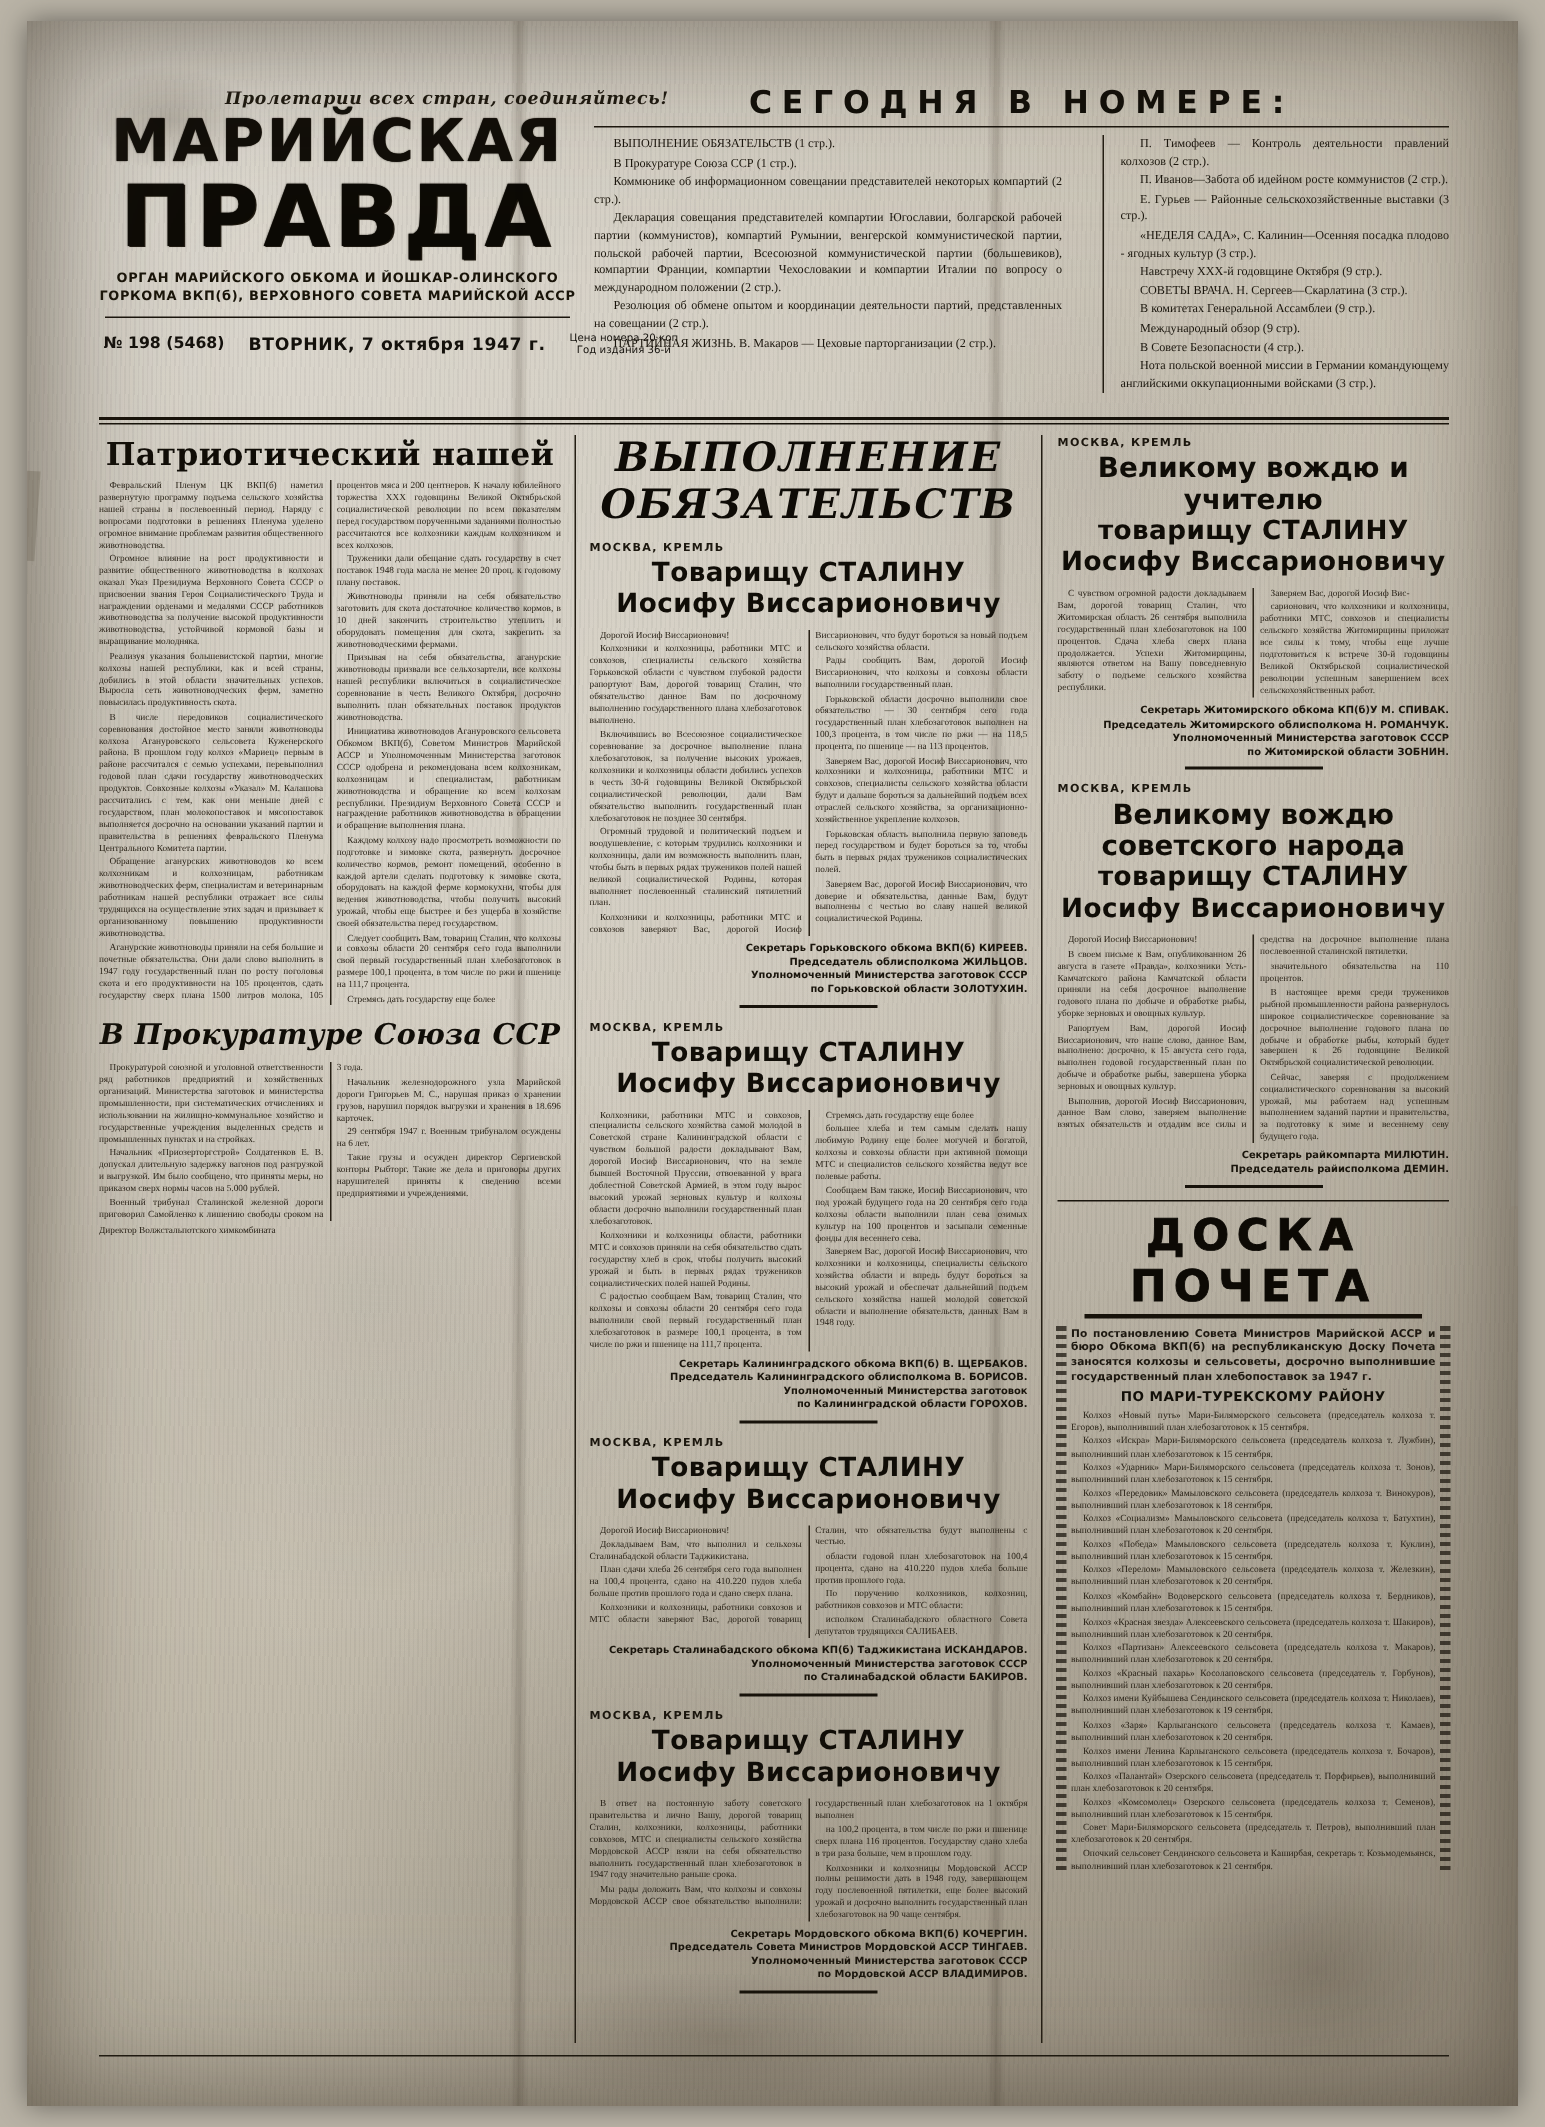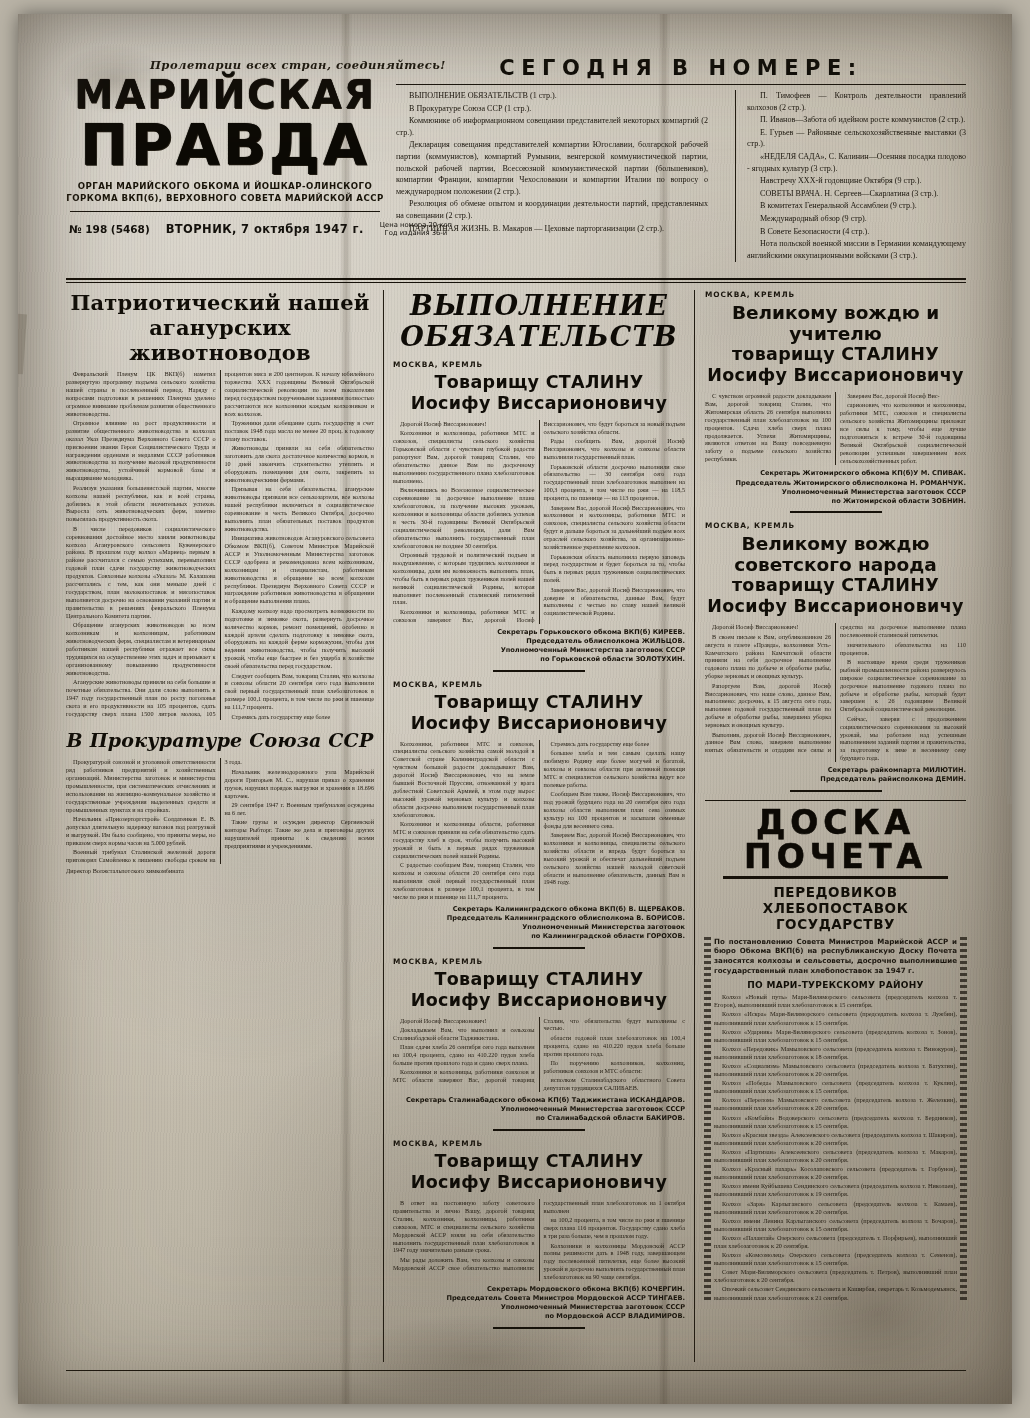--- a/index.html
+++ b/index.html
@@ -136,21 +136,21 @@
   .bodytext{font-size:6.2px;line-height:7.9px;text-align:justify;color:#241d12;}
   .bodytext p{margin:0 0 1.5px 0;text-indent:7px;}
   .sig{font-size:6.6px;line-height:8.6px;text-align:right;color:#1a150c;
        font-family:"DejaVu Sans", sans-serif;font-weight:bold;margin-top:4px;}
   .sig div{margin-bottom:.5px;}
   .sep{width:92px;height:2px;background:#17120a;margin:6px auto 8px auto;}
 
   
   .doska{
     font-family:"DejaVu Sans", sans-serif;font-weight:bold;
-    font-size:33px;letter-spacing:5px;text-align:center;color:#0d0a05;
+    font-size:29px;letter-spacing:5px;text-align:center;color:#0d0a05;
     -webkit-text-stroke:.6px #0d0a05;
     margin:4px 0 2px 0;line-height:34px;
   }
   .doska-under{height:3px;background:#17120a;width:86%;margin:0 auto 5px auto;}
   .doska-sub{
     font-family:"DejaVu Sans", sans-serif;font-weight:bold;
     font-size:13.5px;letter-spacing:.6px;text-align:center;color:#120f08;margin-bottom:5px;
   }
   .doska-intro{font-size:7.1px;line-height:9.6px;text-align:justify;
     font-family:"DejaVu Sans", sans-serif;font-weight:bold;color:#1d1810;margin-bottom:5px;}
@@ -230,21 +230,20 @@
     </div>
 
     <div class="rule-thick"></div>
     <div class="rule-thin"></div>
 
     <div class="grid">
 
       <div class="col c1">
         <div class="hl-left">
           <div>Патриотический нашей</div>
-          <div>аганурских животноводов</div>
         </div>
         <div class="twocol bodytext" id="left-body">
             <p>Февральский Пленум ЦК ВКП(б) наметил развернутую программу подъема сельского хозяйства нашей страны в послевоенный период. Наряду с вопросами подготовки в решениях Пленума уделено огромное внимание проблемам развития общественного животноводства.</p>
             <p>Огромное влияние на рост продуктивности и развитие общественного животноводства в колхозах оказал Указ Президиума Верховного Совета СССР о присвоении звания Героя Социалистического Труда и награждении орденами и медалями СССР работников животноводства за получение высокой продуктивности животноводства, устойчивой кормовой базы и выращивание молодняка.</p>
             <p>Реализуя указания большевистской партии, многие колхозы нашей республики, как и всей страны, добились в этой области значительных успехов. Выросла сеть животноводческих ферм, заметно повысилась продуктивность скота.</p>
             <p>В числе передовиков социалистического соревнования достойное место заняли животноводы колхоза Агануровского сельсовета Куженерского района. В прошлом году колхоз «Мариец» первым в районе рассчитался с семью успехами, перевыполнил годовой план сдачи государству животноводческих продуктов. Совхозные колхозы «Указал» М. Калашова рассчитались с тем, как они меньше дней с государством, план молокопоставок и мясопоставок выполняется досрочно на основании указаний партии и правительства в решениях февральского Пленума Центрального Комитета партии.</p>
             <p>Обращение аганурских животноводов ко всем колхозникам и колхозницам, работникам животноводческих ферм, специалистам и ветеринарным работникам нашей республики отражает все силы трудящихся на осуществление этих задач и призывает к организованному повышению продуктивности животноводства.</p>
             <p>Аганурские животноводы приняли на себя большие и почетные обязательства. Они дали слово выполнить в 1947 году государственный план по росту поголовья скота и его продуктивности на 105 процентов, сдать государству сверх плана 1500 литров молока, 105 процентов мяса и 200 центнеров. К началу юбилейного торжества XXX годовщины Великой Октябрьской социалистической революции по всем показателям перед государством порученными заданиями полностью рассчитаются все колхозники каждым колхозником и всех колхозов.</p>
             <p>Труженики дали обещание сдать государству в счет поставок 1948 года масла не менее 20 проц. к годовому плану поставок.</p>
             <p>Животноводы приняли на себя обязательство заготовить для скота достаточное количество кормов, в 10 дней закончить строительство утеплить и оборудовать помещения для скота, закрепить за животноводческими фермами.</p>
@@ -407,21 +406,20 @@
                 <div>Председатель райисполкома ДЕМИН.</div>
               </div>
               <div class="sep"></div>
             </div>
           </div>
 
         <div class="boxrule"></div>
         <div style="position:relative;">
           <div class="doska">ДОСКА ПОЧЕТА</div>
           <div class="doska-under"></div>
-          <div class="doska-sub">ПЕРЕДОВИКОВ ХЛЕБОПОСТАВОК ГОСУДАРСТВУ</div>
           <div style="position:relative;padding:0 9px;">
             <div class="wavy-l"></div>
             <div class="wavy-r"></div>
             <div class="doska-intro">По постановлению Совета Министров Марийской АССР и бюро Обкома ВКП(б) на республиканскую Доску Почета заносятся колхозы и сельсоветы, досрочно выполнившие государственный план хлебопоставок за 1947 г.</div>
             <div class="raion">ПО МАРИ-ТУРЕКСКОМУ РАЙОНУ</div>
             <div class="klist" id="kolkhoz-list">
                 <p>Колхоз «Новый путь» Мари-Биляморского сельсовета (председатель колхоза т. Егоров), выполнивший план хлебозаготовок к 15 сентября.</p>
                 <p>Колхоз «Искра» Мари-Биляморского сельсовета (председатель колхоза т. Лужбин), выполнивший план хлебозаготовок к 15 сентября.</p>
                 <p>Колхоз «Ударник» Мари-Биляморского сельсовета (председатель колхоза т. Зонов), выполнивший план хлебозаготовок к 15 сентября.</p>
                 <p>Колхоз «Передовик» Мамыловского сельсовета (председатель колхоза т. Винокуров), выполнивший план хлебозаготовок к 18 сентября.</p>

